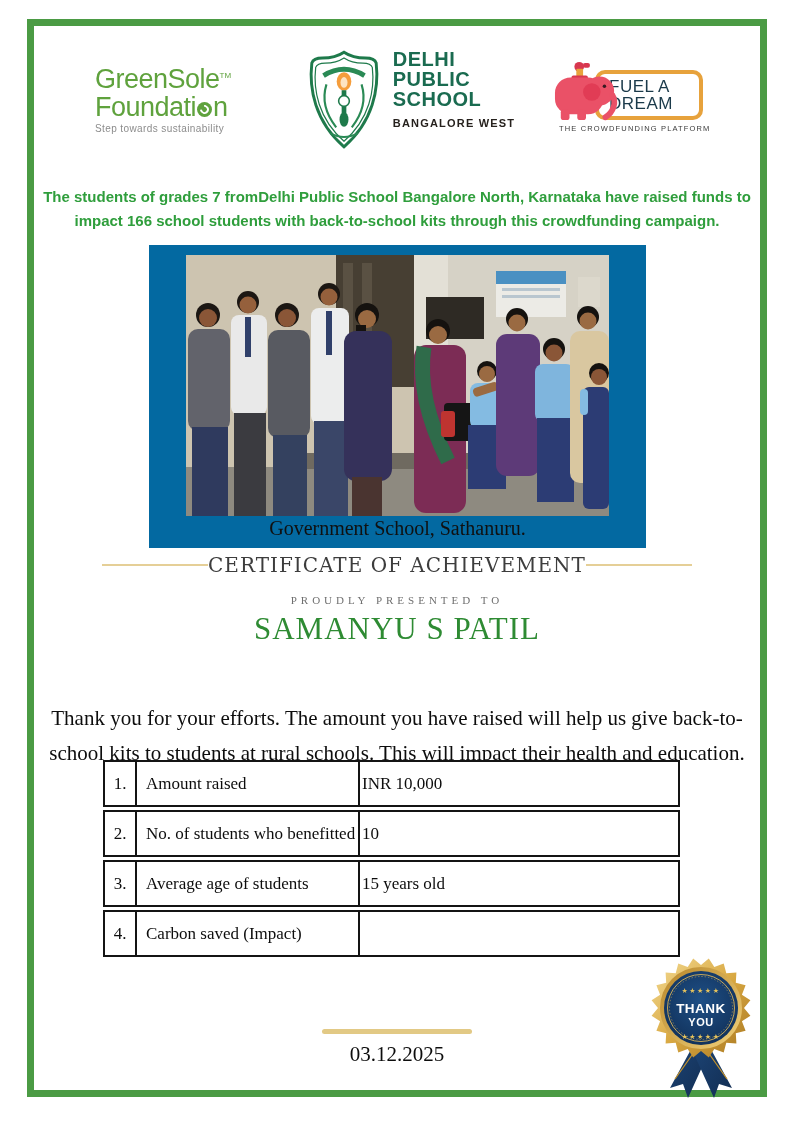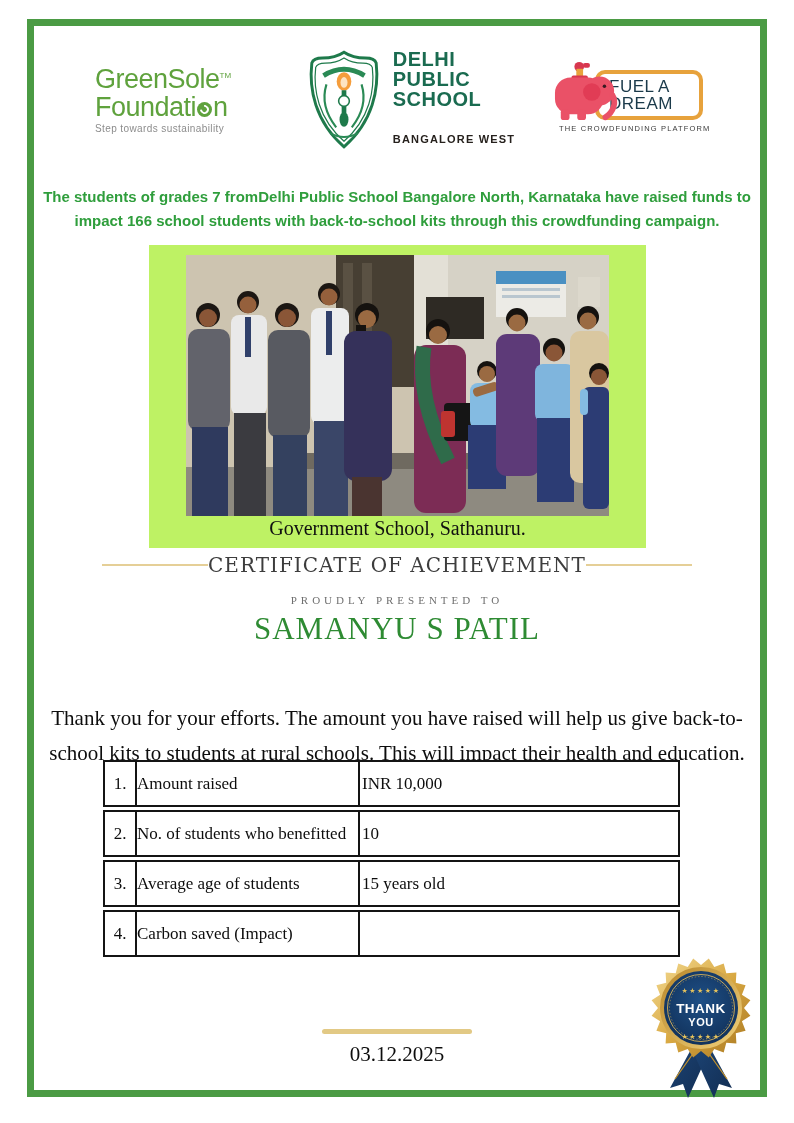--- a/index.html
+++ b/index.html
@@ -18,57 +18,57 @@
   .gs-tm{font-size:8px;vertical-align:super;letter-spacing:0;}
   .eco-o{display:inline-block;width:15px;height:15px;background:#5fa23d;border-radius:50%;
          position:relative;vertical-align:baseline;margin:0 1px -1px 1px;}
   .eco-o::after{content:"";position:absolute;inset:3px;border:2px solid #fff;border-radius:50%;
          border-left-color:transparent;transform:rotate(40deg);}
   .gs-tagline{font-size:10px;color:#8c8c8c;letter-spacing:.4px;margin-top:3px;}
 
   .dps{display:flex;align-items:flex-start;gap:10px;}
   .dps-text{font-family:"Liberation Sans",sans-serif;font-weight:bold;color:#1a6b50;
             font-size:20px;line-height:20px;letter-spacing:.5px;}
-  .dps-sub{font-size:11px;color:#26211d;letter-spacing:1.2px;margin-top:20px;}
+  .dps-sub{font-size:11px;color:#26211d;letter-spacing:1.2px;margin-top:4px;}
 
   .fad{position:relative;width:150px;height:84px;font-family:"Liberation Sans",sans-serif;}
   .fad-box{position:absolute;left:42px;top:12px;width:86px;border:4px solid #e7a23c;
            border-radius:10px;padding:4px 4px 4px 10px;color:#1b3a4a;font-weight:normal;
            font-size:17px;line-height:17px;letter-spacing:.5px;background:#fff;}
   .fad-el{position:absolute;left:0;top:2px;z-index:2;}
   .fad-tagline{position:absolute;left:6px;top:66px;font-size:7.5px;letter-spacing:1.15px;
                color:#3a3a3a;white-space:nowrap;}
 
   
   .intro{top:170px;left:40px;width:714px;text-align:center;font-family:"Liberation Sans",sans-serif;
          font-weight:bold;font-size:15px;line-height:24px;color:#2f9e3c;white-space:pre-line;z-index:2;}
 
   
-  .photo-panel{left:149px;top:245px;width:497px;height:303px;background:#bef264;z-index:2;}
+  .photo-panel{left:149px;top:245px;width:497px;height:303px;background:#0369a1;z-index:2;}
   .photo{position:absolute;left:37px;top:10px;width:423px;height:261px;background:#cdc4b0;overflow:hidden;}
   .caption{position:absolute;left:0;right:0;top:272px;text-align:center;font-size:20px;color:#101010;}
 
   
   .title-row{top:553px;left:0;width:794px;display:flex;align-items:center;justify-content:center;
              z-index:2;}
   .title-line{width:106px;height:2px;background:#e5cf97;}
   .title-text{font-family:"DejaVu Serif",serif;font-size:20px;color:#3d3d3d;letter-spacing:1px;}
   .presented{top:594px;left:0;width:794px;text-align:center;font-family:Liberation Serif, serif;
              font-size:11px;letter-spacing:4px;color:#6f6f6f;font-weight:500;z-index:2;}
   .name{top:611px;left:0;width:794px;text-align:center;font-size:31px;color:#2e8b33;
         letter-spacing:1px;z-index:2;}
   .thanks{top:661px;left:37px;width:720px;text-align:center;font-size:21px;line-height:35px;
           color:#0d0d0d;white-space:pre-line;z-index:2;margin-top:40px;}
 
   
   .itable{left:103px;top:760px;width:577px;font-size:17px;z-index:2;}
   .trow{display:grid;grid-template-columns:32px 223px 1fr;height:47px;border:2px solid #141414;
         margin-bottom:3px;background:#fff;box-sizing:border-box;}
   .tnum{display:flex;align-items:center;justify-content:center;border-right:2px solid #141414;}
-  .tlabel{display:flex;align-items:center;border-right:2px solid #141414;}
+  .tlabel{display:flex;align-items:center;padding-left:9px;border-right:2px solid #141414;}
   .tvalue{display:flex;align-items:center;padding-left:2px;}
 
   
   .badge{left:642px;top:956px;width:118px;height:144px;z-index:6;}
 
   
   .date-block{top:1029px;left:0;width:794px;text-align:center;z-index:2;}
   .date-line{width:150px;height:5px;background:#e2c985;border-radius:3px;margin:0 auto 8px auto;}
   .date-text{font-size:21px;color:#0d0d0d;}
 </style>

